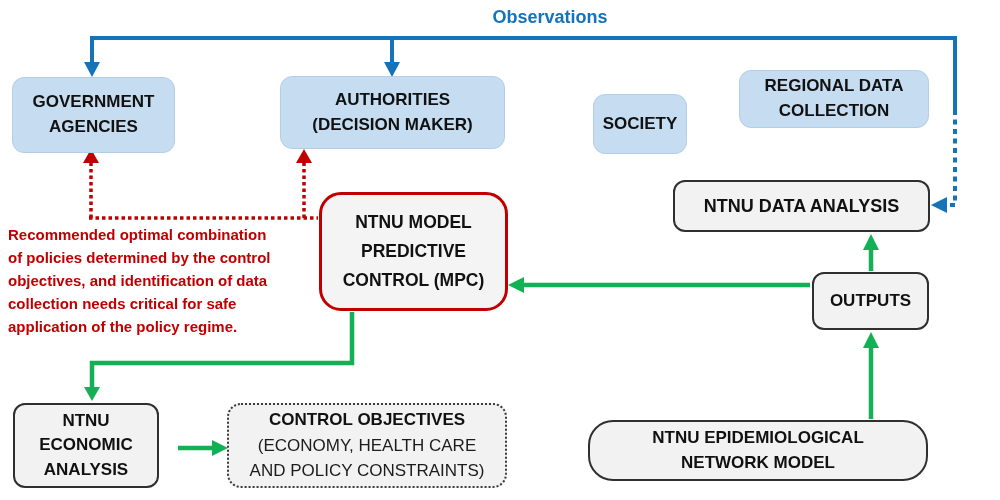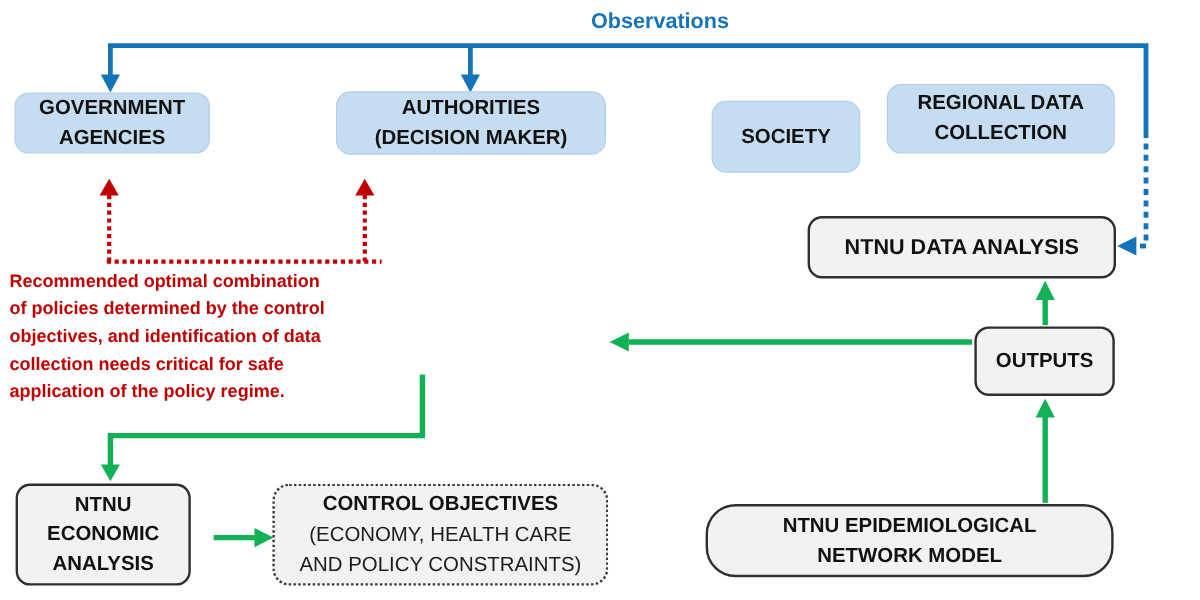--- a/index.html
+++ b/index.html
@@ -74,33 +74,36 @@
       <polygon points="212,440 212,456 228,448" stroke="none"></polygon>
       <line x1="871" y1="419" x2="871" y2="347"></line>
       <polygon points="863,348 879,348 871,332" stroke="none"></polygon>
       <line x1="871" y1="271" x2="871" y2="249"></line>
       <polygon points="863,250 879,250 871,234" stroke="none"></polygon>
     </g>
   </svg>
 
   <div id="observations-label">Observations</div>
 
-  <div class="box bluebox" style="left:12px;top:77px;width:163px;height:51px;">GOVERNMENT
+  <div class="box bluebox" style="left:12px;top:77px;width:163px;height:76px;">GOVERNMENT
 AGENCIES</div>
 
-  <div class="box bluebox" style="left:280px;top:76px;width:225px;height:53px;">AUTHORITIES
+  <div class="box bluebox" style="left:280px;top:76px;width:225px;height:73px;">AUTHORITIES
 (DECISION MAKER)</div>
 
-  <div class="box bluebox" style="left:593px;top:84px;width:124px;height:60px;">SOCIETY</div>
+  <div class="box bluebox" style="left:593px;top:94px;width:94px;height:60px;">SOCIETY</div>
 
   <div class="box bluebox" style="left:739px;top:70px;width:190px;height:58px;">REGIONAL DATA
 COLLECTION</div>
 
   <div class="box whitebox" style="left:673px;top:180px;width:257px;height:52px;font-size:18px;">NTNU DATA ANALYSIS</div>
 
+  <div class="box mpcbox" style="left:319px;top:192px;width:189px;height:119px;">NTNU MODEL
+PREDICTIVE
+CONTROL (MPC)</div>
 
   <div class="box whitebox" style="left:812px;top:272px;width:117px;height:58px;">OUTPUTS</div>
 
   <div id="recommendation-note">Recommended optimal combination
 of policies determined by the control
 objectives, and identification of data
 collection needs critical for safe
 application of the policy regime.</div>
 
   <div class="box whitebox" style="left:13px;top:403px;width:146px;height:85px;">NTNU

